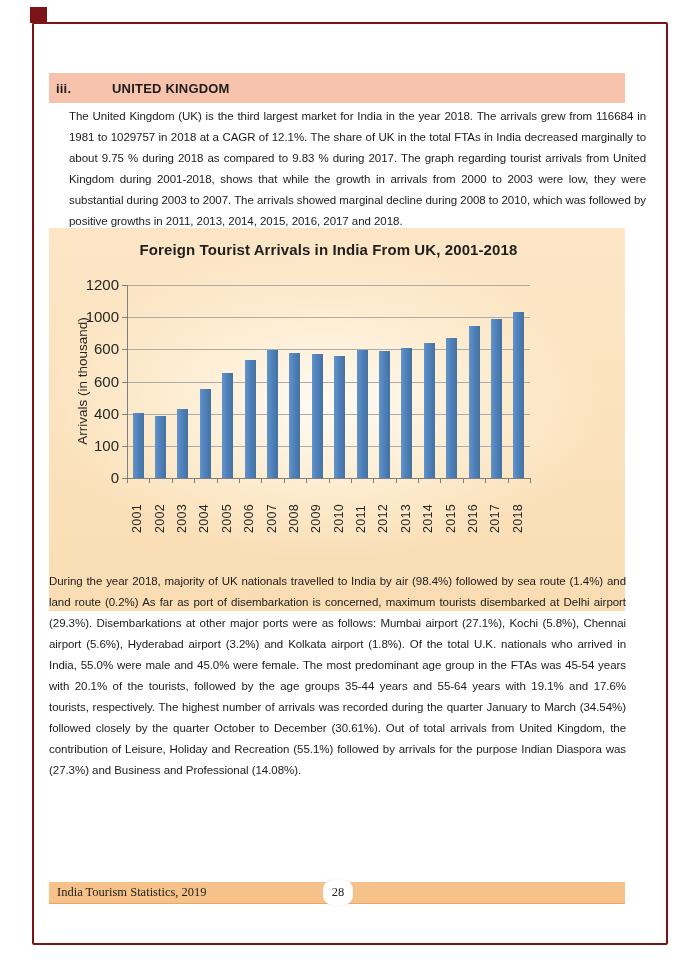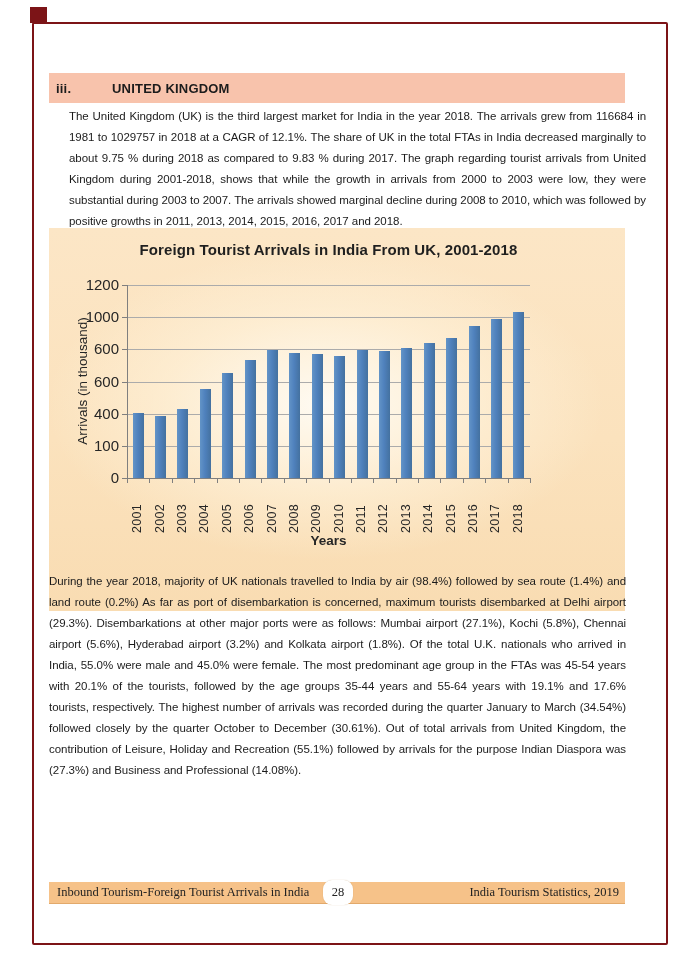--- a/index.html
+++ b/index.html
@@ -177,24 +177,22 @@
         <div class="tickmark" style="left: 369.056px; top: 250px; width: 1px; height: 5px;"></div>
         <div class="tickmark" style="left: 391.444px; top: 250px; width: 1px; height: 5px;"></div>
         <div class="tickmark" style="left: 413.833px; top: 250px; width: 1px; height: 5px;"></div>
         <div class="tickmark" style="left: 436.222px; top: 250px; width: 1px; height: 5px;"></div>
         <div class="tickmark" style="left: 458.611px; top: 250px; width: 1px; height: 5px;"></div>
         <div class="tickmark" style="left: 481px; top: 250px; width: 1px; height: 5px;"></div>
         <div class="axis-line" style="left: 78px; top: 57px; width: 1px; height: 197px;"></div>
         <div class="axis-line" style="left: 78px; top: 250px; width: 403px; height: 1px;"></div>
       </div>
     <div class="y-axis-title">Arrivals (in thousand)</div>
-    <div class="x-axis-title">Years</div>
   </div>
 
   <p class="para p2">During the year 2018, majority of UK nationals travelled to India by air (98.4%) followed by sea route (1.4%) and land route (0.2%) As far as port of disembarkation is concerned, maximum tourists disembarked at Delhi airport (29.3%). Disembarkations at other major ports were as follows: Mumbai airport (27.1%), Kochi (5.8%), Chennai airport (5.6%), Hyderabad airport (3.2%) and Kolkata airport (1.8%). Of the total U.K. nationals who arrived in India, 55.0% were male and 45.0% were female. The most predominant age group in the FTAs was 45-54 years with 20.1% of the tourists, followed by the age groups 35-44 years and 55-64 years with 19.1% and 17.6% tourists, respectively. The highest number of arrivals was recorded during the quarter January to March (34.54%) followed closely by the quarter October to December (30.61%). Out of total arrivals from United Kingdom, the contribution of Leisure, Holiday and Recreation (55.1%) followed by arrivals for the purpose Indian Diaspora was (27.3%) and Business and Professional (14.08%).</p>
 
   <div class="footer">
-    <span>Inbound Tourism-Foreign Tourist Arrivals in India</span>
     <span class="page-badge">28</span>
     <span>India Tourism Statistics, 2019</span>
   </div>
 
 </div>
 
 </body></html>

